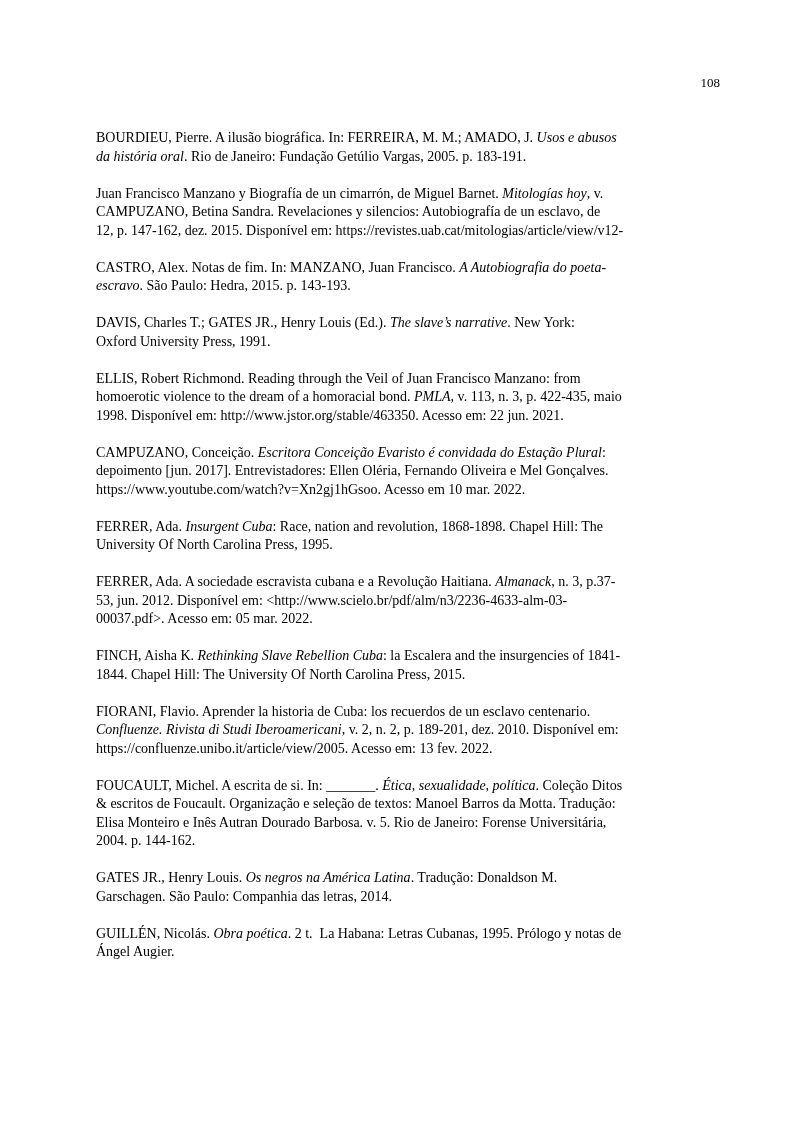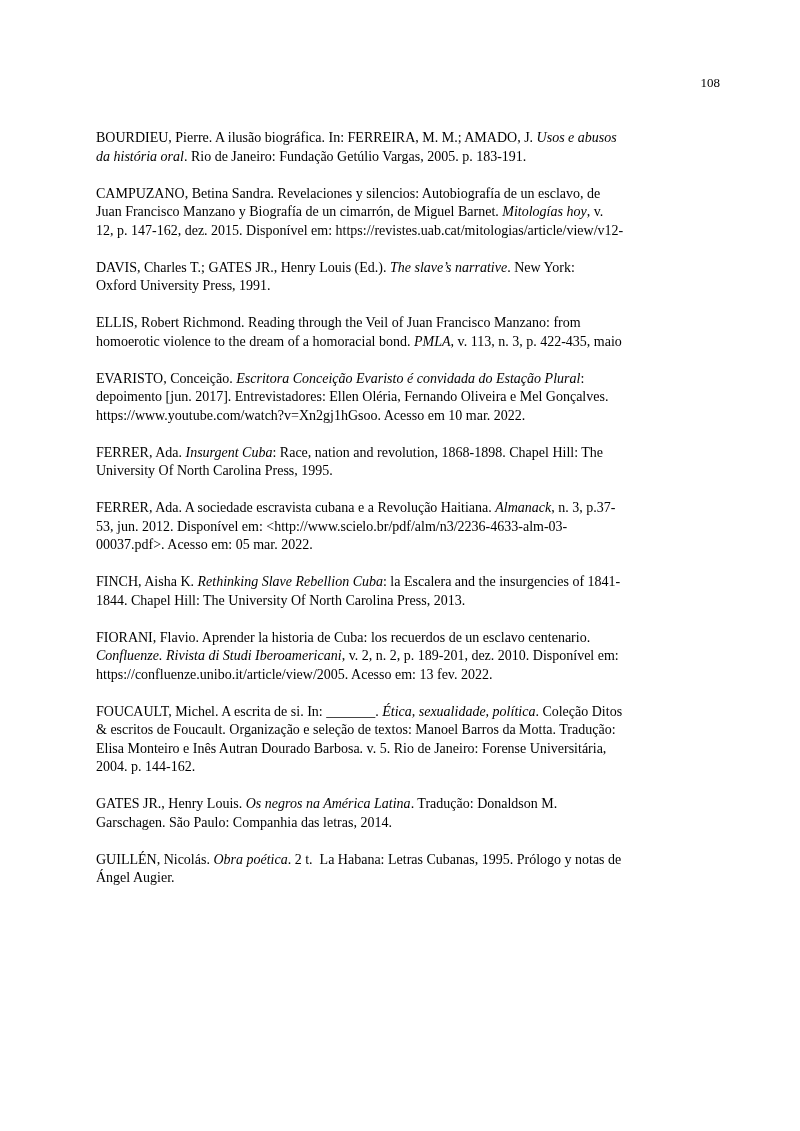--- a/index.html
+++ b/index.html
@@ -46,49 +46,54 @@
 <body>
 
 <div class="page">
   <div class="page-number">108</div>
   <div class="content">
       <p class="ref">
         <span class="line"><span>BOURDIEU, Pierre. A ilusão biográfica. In: FERREIRA, M. M.; AMADO, J. </span><em>Usos e abusos</em></span>
         <span class="line"><em>da história oral</em><span>. Rio de Janeiro: Fundação Getúlio Vargas, 2005. p. 183-191.</span></span>
       </p>
       <p class="ref">
+        <span class="line"><span>Juan Francisco Manzano y Biografía de un cimarrón, de Miguel Barnet. </span><em>Mitologías hoy</em><span>, v.</span></span>
         <span class="line"><span>CAMPUZANO, Betina Sandra. Revelaciones y silencios: Autobiografía de un esclavo, de</span></span>
-        <span class="line"><span>Juan Francisco Manzano y Biografía de un cimarrón, de Miguel Barnet. </span><em>Mitologías hoy</em><span>, v.</span></span>
         <span class="line"><span>12, p. 147-162, dez. 2015. Disponível em: https://revistes.uab.cat/mitologias/article/view/v12-</span></span>
+      </p>
+      <p class="ref">
+        <span class="line"><span>CASTRO, Alex. Notas de fim. In: MANZANO, Juan Francisco. </span><em>A Autobiografia do poeta-</em></span>
+        <span class="line"><em>escravo</em><span>. São Paulo: Hedra, 2015. p. 143-193.</span></span>
       </p>
       <p class="ref">
         <span class="line"><span>DAVIS, Charles T.; GATES JR., Henry Louis (Ed.). </span><em>The slave’s narrative</em><span>. New York:</span></span>
         <span class="line"><span>Oxford University Press, 1991.</span></span>
       </p>
       <p class="ref">
         <span class="line"><span>ELLIS, Robert Richmond. Reading through the Veil of Juan Francisco Manzano: from</span></span>
         <span class="line"><span>homoerotic violence to the dream of a homoracial bond. </span><em>PMLA</em><span>, v. 113, n. 3, p. 422-435, maio</span></span>
+        <span class="line"><span>1998. Disponível em: http://www.jstor.org/stable/463350. Acesso em: 22 jun. 2021.</span></span>
       </p>
       <p class="ref">
-        <span class="line"><span>EVARISTO, Conceição. </span><em>Escritora Conceição Evaristo é convidada do Estação Plural</em><span>:</span></span>
+        <span class="line"><span>CAMPUZANO, Conceição. </span><em>Escritora Conceição Evaristo é convidada do Estação Plural</em><span>:</span></span>
         <span class="line"><span>depoimento [jun. 2017]. Entrevistadores: Ellen Oléria, Fernando Oliveira e Mel Gonçalves.</span></span>
         <span class="line"><span>https://www.youtube.com/watch?v=Xn2gj1hGsoo. Acesso em 10 mar. 2022.</span></span>
       </p>
       <p class="ref">
         <span class="line"><span>FERRER, Ada. </span><em>Insurgent Cuba</em><span>: Race, nation and revolution, 1868-1898. Chapel Hill: The</span></span>
         <span class="line"><span>University Of North Carolina Press, 1995.</span></span>
       </p>
       <p class="ref">
         <span class="line"><span>FERRER, Ada. A sociedade escravista cubana e a Revolução Haitiana. </span><em>Almanack</em><span>, n. 3, p.37-</span></span>
         <span class="line"><span>53, jun. 2012. Disponível em: &lt;http://www.scielo.br/pdf/alm/n3/2236-4633-alm-03-</span></span>
         <span class="line"><span>00037.pdf&gt;. Acesso em: 05 mar. 2022.</span></span>
       </p>
       <p class="ref">
         <span class="line"><span>FINCH, Aisha K. </span><em>Rethinking Slave Rebellion Cuba</em><span>: la Escalera and the insurgencies of 1841-</span></span>
-        <span class="line"><span>1844. Chapel Hill: The University Of North Carolina Press, 2013.</span></span>
+        <span class="line"><span>1844. Chapel Hill: The University Of North Carolina Press, 2015.</span></span>
       </p>
       <p class="ref">
         <span class="line"><span>FIORANI, Flavio. Aprender la historia de Cuba: los recuerdos de un esclavo centenario.</span></span>
         <span class="line"><em>Confluenze. Rivista di Studi Iberoamericani</em><span>, v. 2, n. 2, p. 189-201, dez. 2010. Disponível em:</span></span>
         <span class="line"><span>https://confluenze.unibo.it/article/view/2005. Acesso em: 13 fev. 2022.</span></span>
       </p>
       <p class="ref">
         <span class="line"><span>FOUCAULT, Michel. A escrita de si. In: _______. </span><em>Ética, sexualidade, política</em><span>. Coleção Ditos</span></span>
         <span class="line"><span>&amp; escritos de Foucault. Organização e seleção de textos: Manoel Barros da Motta. Tradução:</span></span>
         <span class="line"><span>Elisa Monteiro e Inês Autran Dourado Barbosa. v. 5. Rio de Janeiro: Forense Universitária,</span></span>

